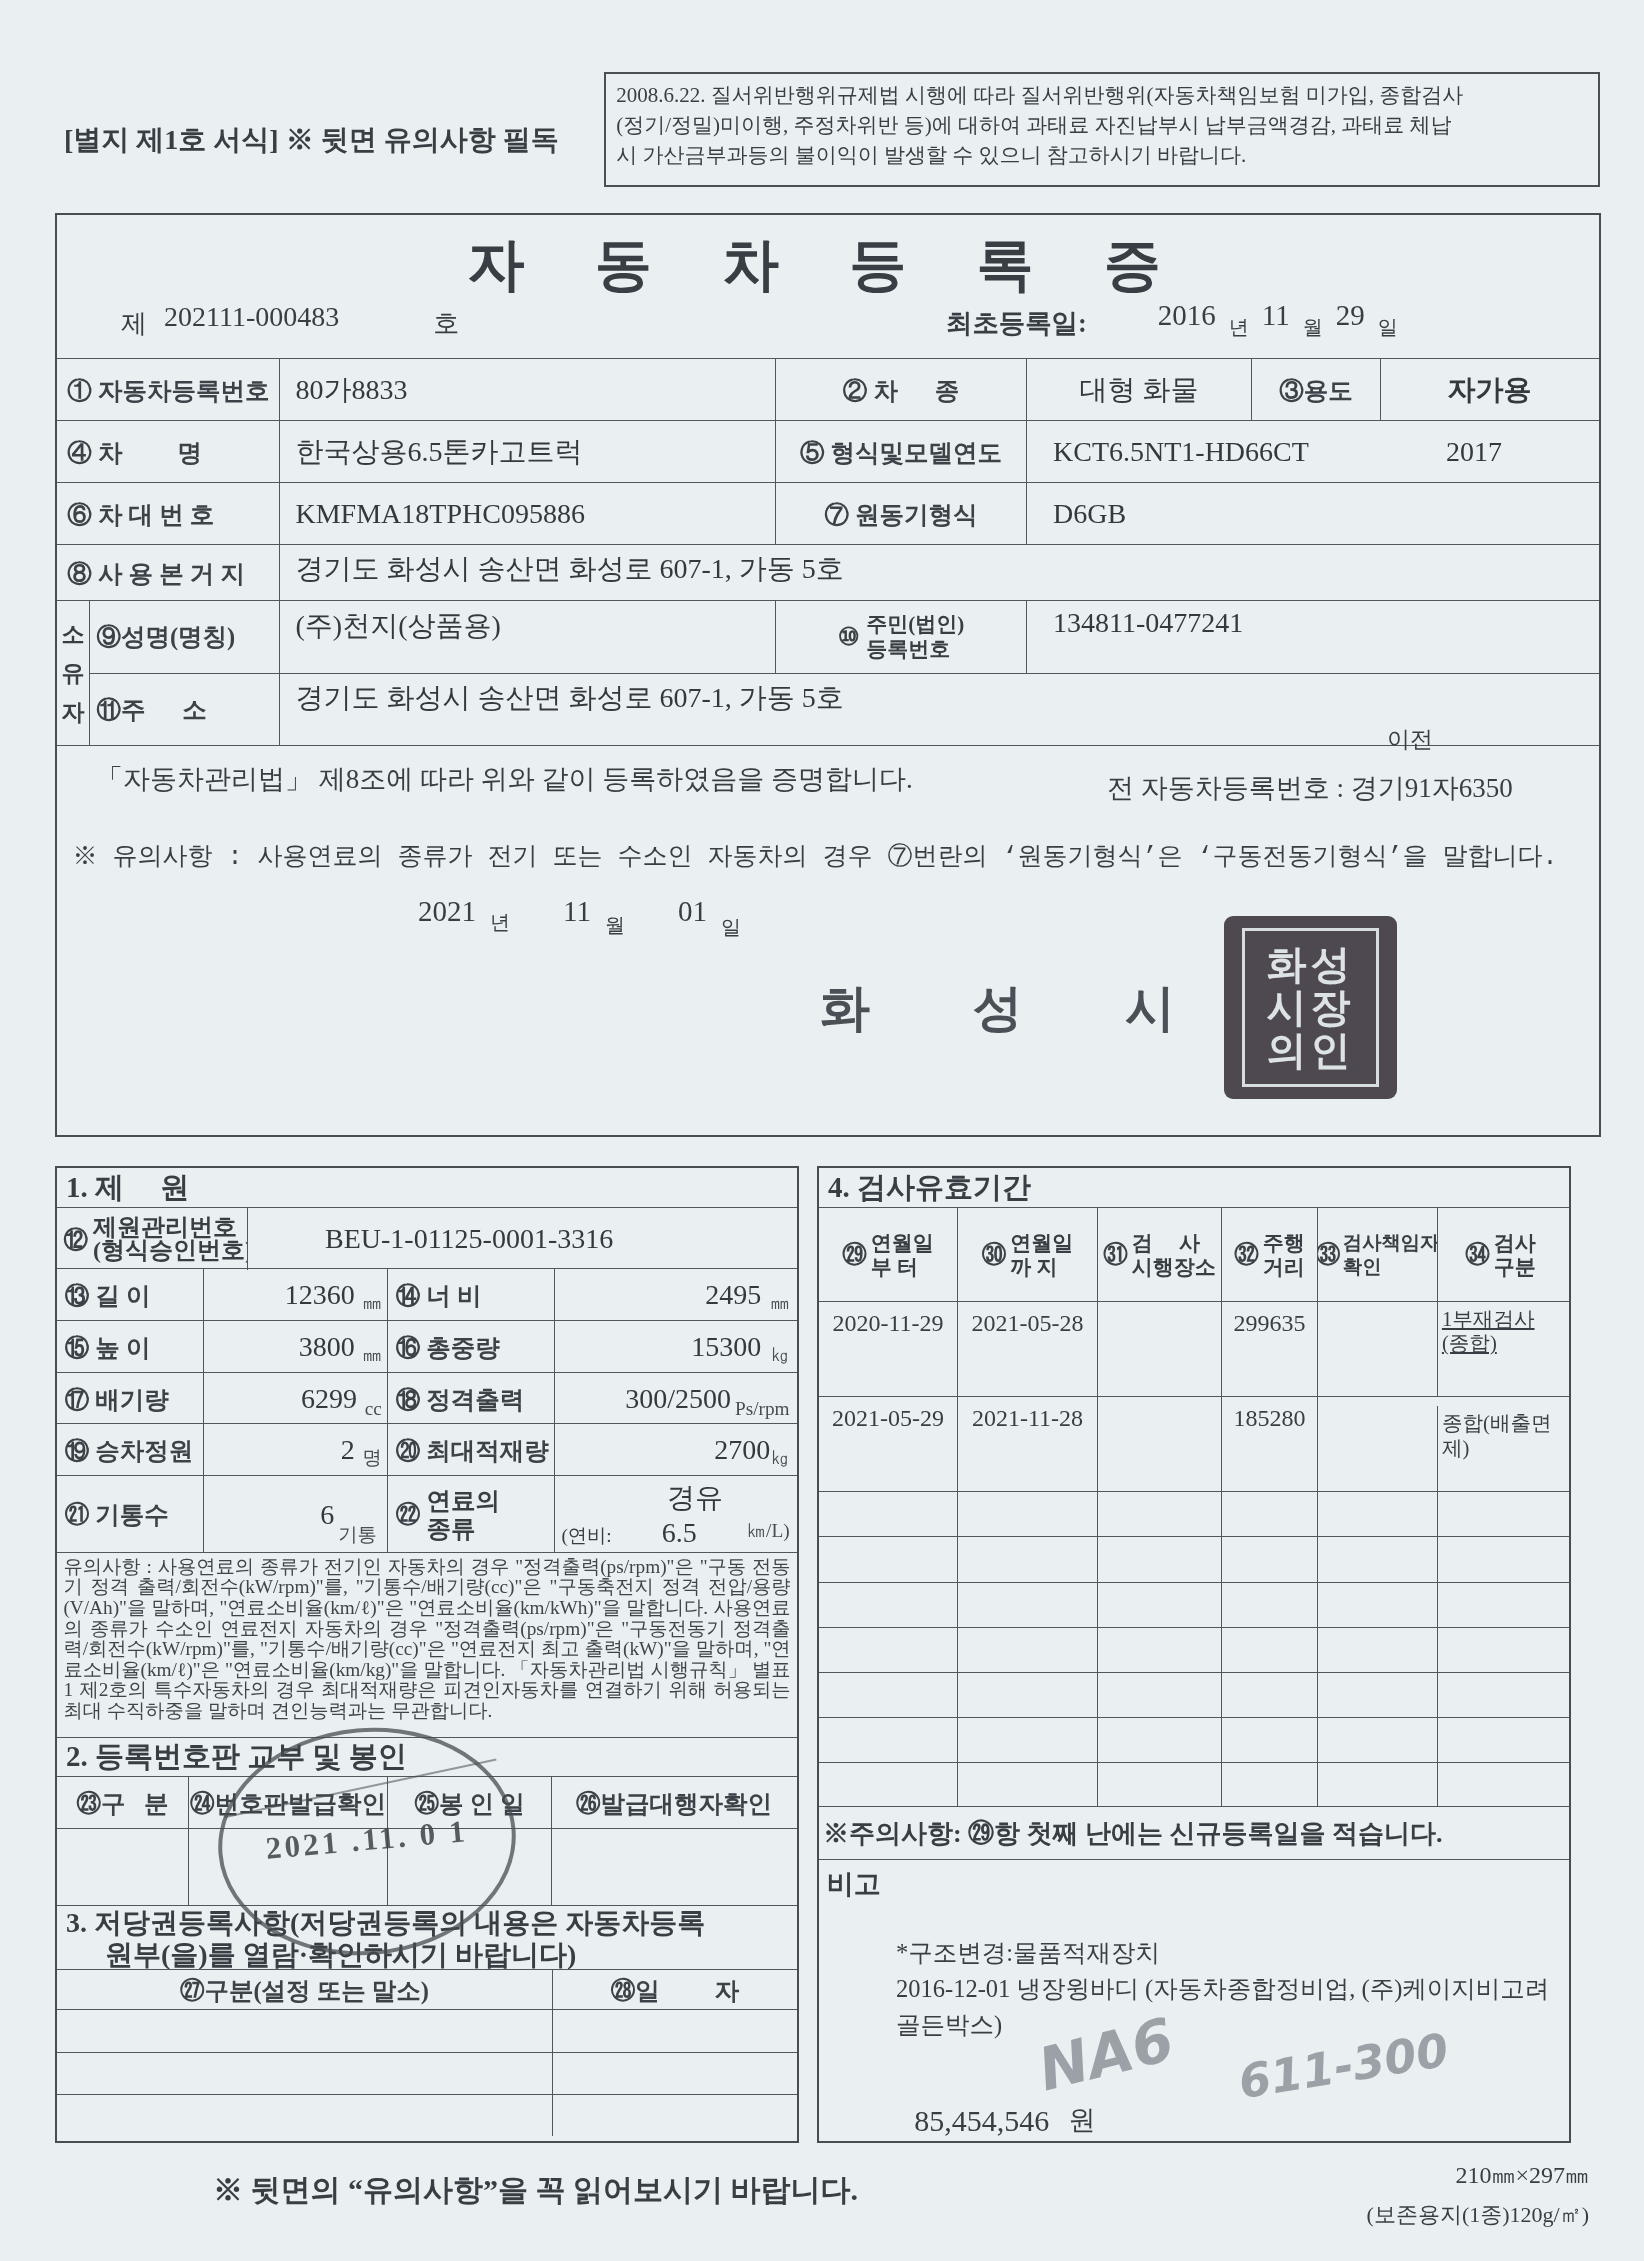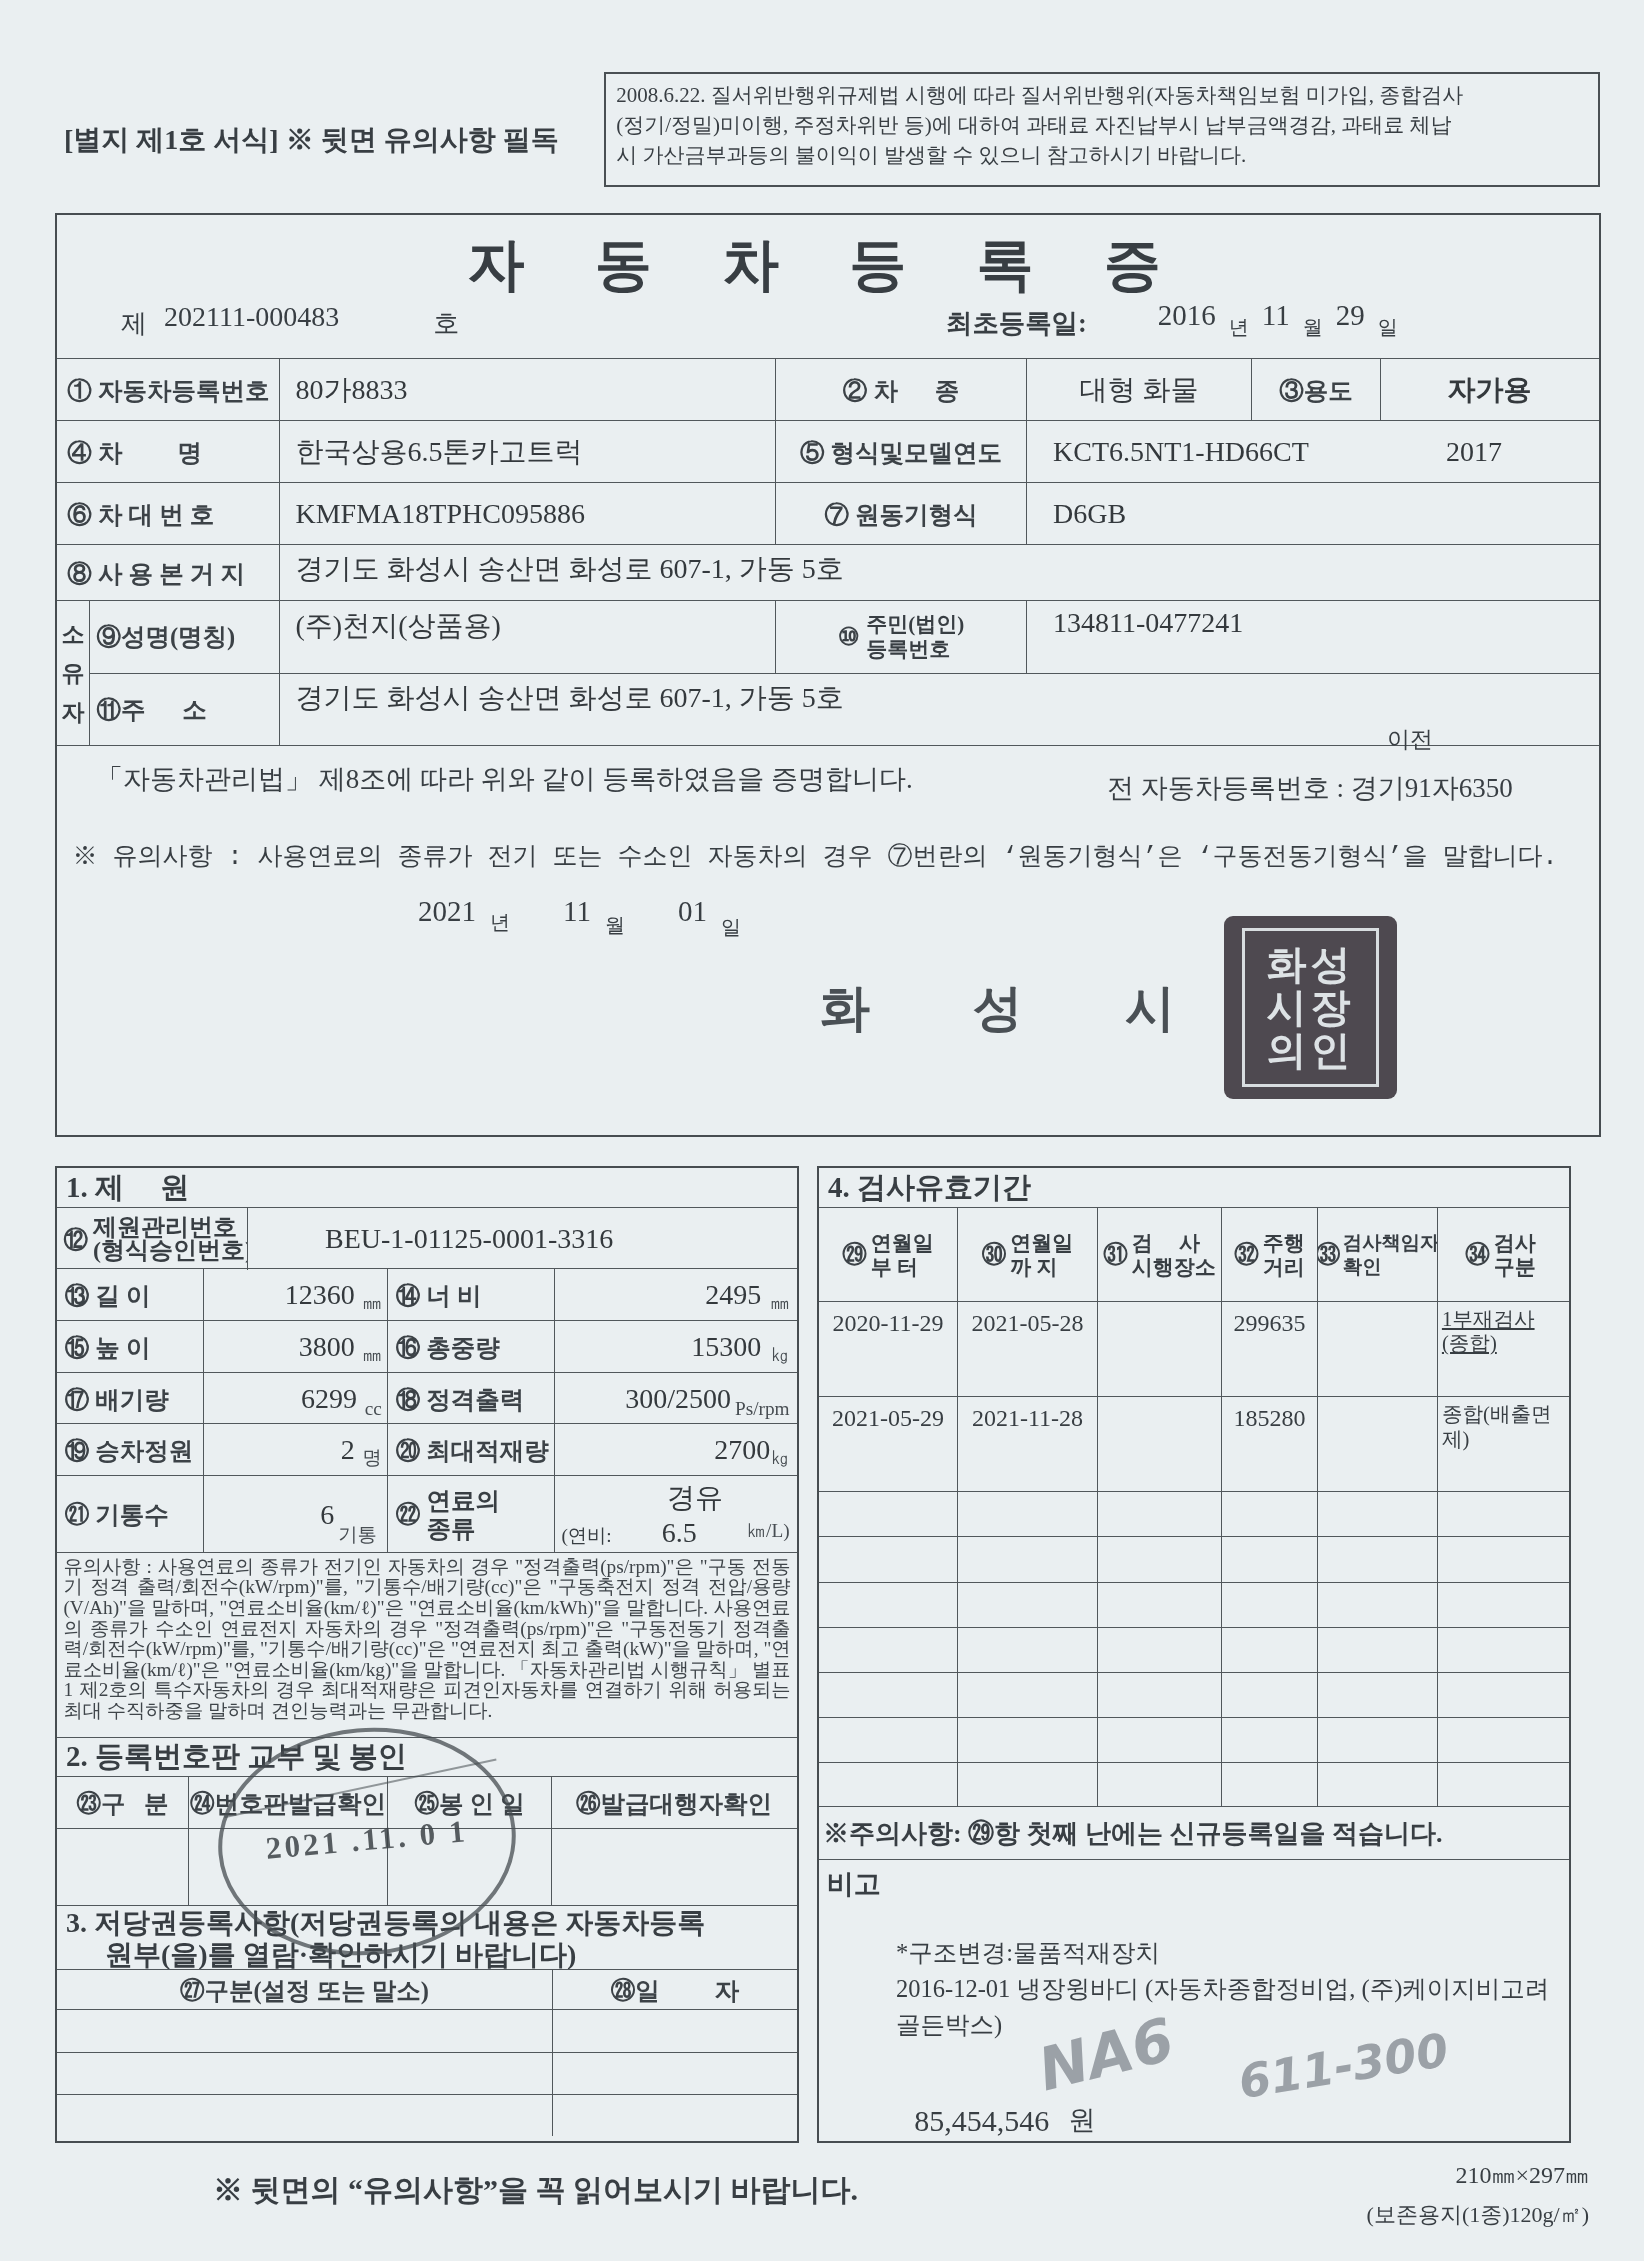--- a/index.html
+++ b/index.html
@@ -305,21 +305,21 @@
       <div class="cell bl" style="width:96px;font-size:24px;justify-content:center;align-items:flex-start;padding-top:7.7px;">299635</div>
       <div class="cell bl" style="width:120px;"></div>
       <div class="cell bl" style="width:126px;font-size:20.6px;line-height:24px;align-items:flex-start;padding:5.2px 2.6px 0 3.9px;white-space:normal;text-decoration:underline;">1부재검사(종합)</div>
     </div>
     <div class="cellrow" style="top:228px;height:95px;">
       <div class="cell" style="width:138px;font-size:24px;justify-content:center;align-items:flex-start;padding-top:7.7px;">2021-05-29</div>
       <div class="cell bl" style="width:140px;font-size:24px;justify-content:center;align-items:flex-start;padding-top:7.7px;">2021-11-28</div>
       <div class="cell bl" style="width:124px;"></div>
       <div class="cell bl" style="width:96px;font-size:24px;justify-content:center;align-items:flex-start;padding-top:7.7px;">185280</div>
       <div class="cell bl" style="width:120px;"></div>
-      <div class="cell bl" style="width:126px;font-size:20.6px;line-height:24.5px;align-items:flex-start;padding:5.2px 2.6px 0 3.9px;white-space:normal;">종합(배출면제)</div>
+      <div class="cell bl" style="width:126px;font-size:20.6px;line-height:24.5px;align-items:flex-start;padding:5.2px 2.6px 0 3.9px;white-space:normal;margin-top:9px;">종합(배출면제)</div>
     </div>
 
     <div class="cellrow" style="top:323px;height:45px;">
         <div class="cell" style="width:138px;"></div>
         <div class="cell bl" style="width:140px;"></div>
         <div class="cell bl" style="width:124px;"></div>
         <div class="cell bl" style="width:96px;"></div>
         <div class="cell bl" style="width:120px;"></div>
         <div class="cell bl" style="width:126px;"></div>
       </div>

